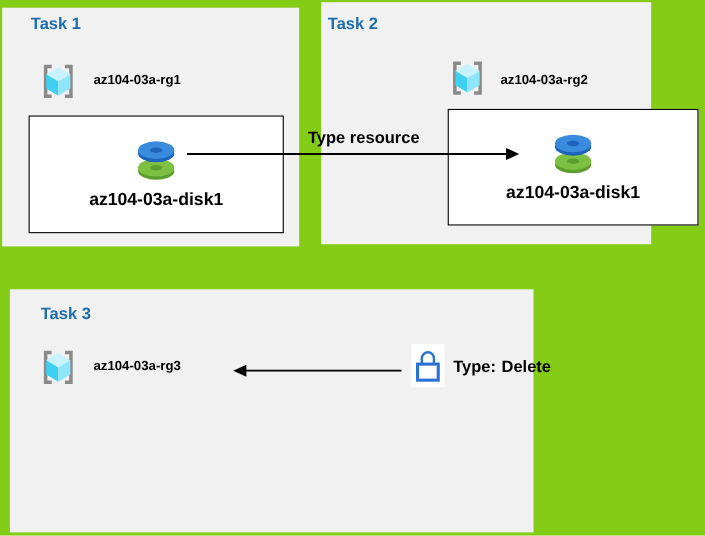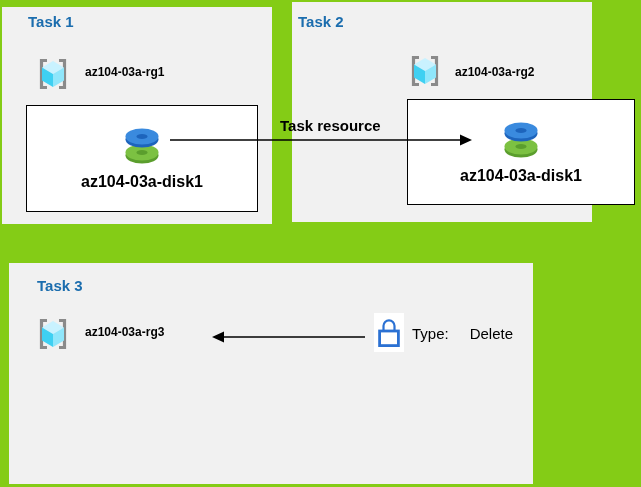--- a/index.html
+++ b/index.html
@@ -3,21 +3,21 @@
 <meta charset="utf-8">
 <style>
   html,body{margin:0;padding:0;background:#fff;}
   .canvas{
     position:relative;width:641px;height:487px;background:#84cc16;
     font-family:"Liberation Sans",sans-serif;color:#000;overflow:hidden;
   }
   .panel{position:absolute;background:var(--panel-bg,#f1f1f1);}
   #panel1{left:2px;top:7px;width:270px;height:217px;}
   #panel2{left:292px;top:2px;width:300px;height:220px;}
-  #panel3{left:9px;top:263px;width:476px;height:221px;padding-left:48px;}
+  #panel3{left:9px;top:263px;width:476px;height:221px;}
   .task-title{position:absolute;font-size:15px;font-weight:bold;color:var(--title,#1b6dae);white-space:nowrap;}
   #panel1 .task-title{left:26px;top:6px;}
   #panel2 .task-title{left:6px;top:11px;}
   #panel3 .task-title{left:28px;top:14px;}
   .rg-icon{position:absolute;}
   #panel1 .rg-icon{left:32px;top:48px;}
   #panel2 .rg-icon{left:114px;top:50px;}
   #panel3 .rg-icon{left:25px;top:52px;}
   .rg-label{position:absolute;font-size:12px;font-weight:bold;white-space:nowrap;}
   #panel1 .rg-label{left:83px;top:58px;}
@@ -34,22 +34,22 @@
   .move-arrow{position:absolute;left:168px;top:130px;}
   .move-label{position:absolute;left:280px;top:117px;font-size:15px;font-weight:bold;white-space:nowrap;}
   .lock-arrow{position:absolute;left:207px;top:328px;}
   .lock-tile{
     position:absolute;left:374px;top:313px;width:30px;height:39px;background:#ffffff;
     display:flex;align-items:center;justify-content:center;
   }
   .lock-text{position:absolute;left:412px;top:324px;line-height:1.25;}
   .lock-name{font-size:16px;font-weight:bold;white-space:nowrap;}
   .lock-type{font-size:15px;white-space:nowrap;margin-top:1px;}
-  .lock-type .t-label{font-weight:normal;}
-  .lock-type .t-value{font-weight:normal;margin-left:21px;}
+  .lock-type .t-label{font-weight:bold;}
+  .lock-type .t-value{font-weight:bold;margin-left:5px;}
   .cube-top{fill:var(--cube-top,#c9f2ff);}
   .cube-left{fill:var(--cube-left,#3fd0f2);}
   .cube-right{fill:var(--cube-right,#8fe6fb);}
   .bracket{stroke:var(--bracket,#8a8a8a);}
   .d-blue-top{fill:var(--disk-blue-top,#3a8ade);}
   .d-blue-side{fill:var(--disk-blue-side,#1d64bc);}
   .d-green-top{fill:var(--disk-green-top,#7cc142);}
   .d-green-side{fill:var(--disk-green-side,#5b9e2d);}
   .lock-stroke{stroke:var(--lock-blue,#2b71d3);}
   .arrow-line{stroke:#000;stroke-width:1.6;}
@@ -99,21 +99,21 @@
         <ellipse class="d-green-top" cx="23" cy="26.5" rx="16.5" ry="8"></ellipse>
         <ellipse class="d-green-side" cx="23" cy="26.5" rx="5.5" ry="2.5"></ellipse>
         <ellipse class="d-blue-side" cx="23" cy="13.5" rx="16.5" ry="8"></ellipse>
         <ellipse class="d-blue-top" cx="23" cy="10.5" rx="16.5" ry="8"></ellipse>
         <ellipse class="d-blue-side" cx="23" cy="10.5" rx="5.5" ry="2.5"></ellipse>
       </svg>
       <div class="res-label">az104-03a-disk1</div>
     </div>
   </div>
 
-  <div class="move-label">Task resource</div>
+  <div class="move-label">Type resource</div>
   <svg class="move-arrow" width="306" height="20" viewBox="0 0 306 20">
     <line class="arrow-line" x1="2" y1="10" x2="293" y2="10"></line>
     <polygon class="arrow-head" points="292,4.5 304,10 292,15.5"></polygon>
   </svg>
 
   <div class="panel" id="panel3">
     <div class="task-title">Task 3</div>
     <svg class="rg-icon" width="38" height="38" viewBox="0 0 38 38">
       <path class="bracket" d="M13 5.5 H7.5 V32.5 H13" fill="none" stroke-width="3.2"></path>
       <path class="bracket" d="M25 5.5 H30.5 V32.5 H25" fill="none" stroke-width="3.2"></path>

